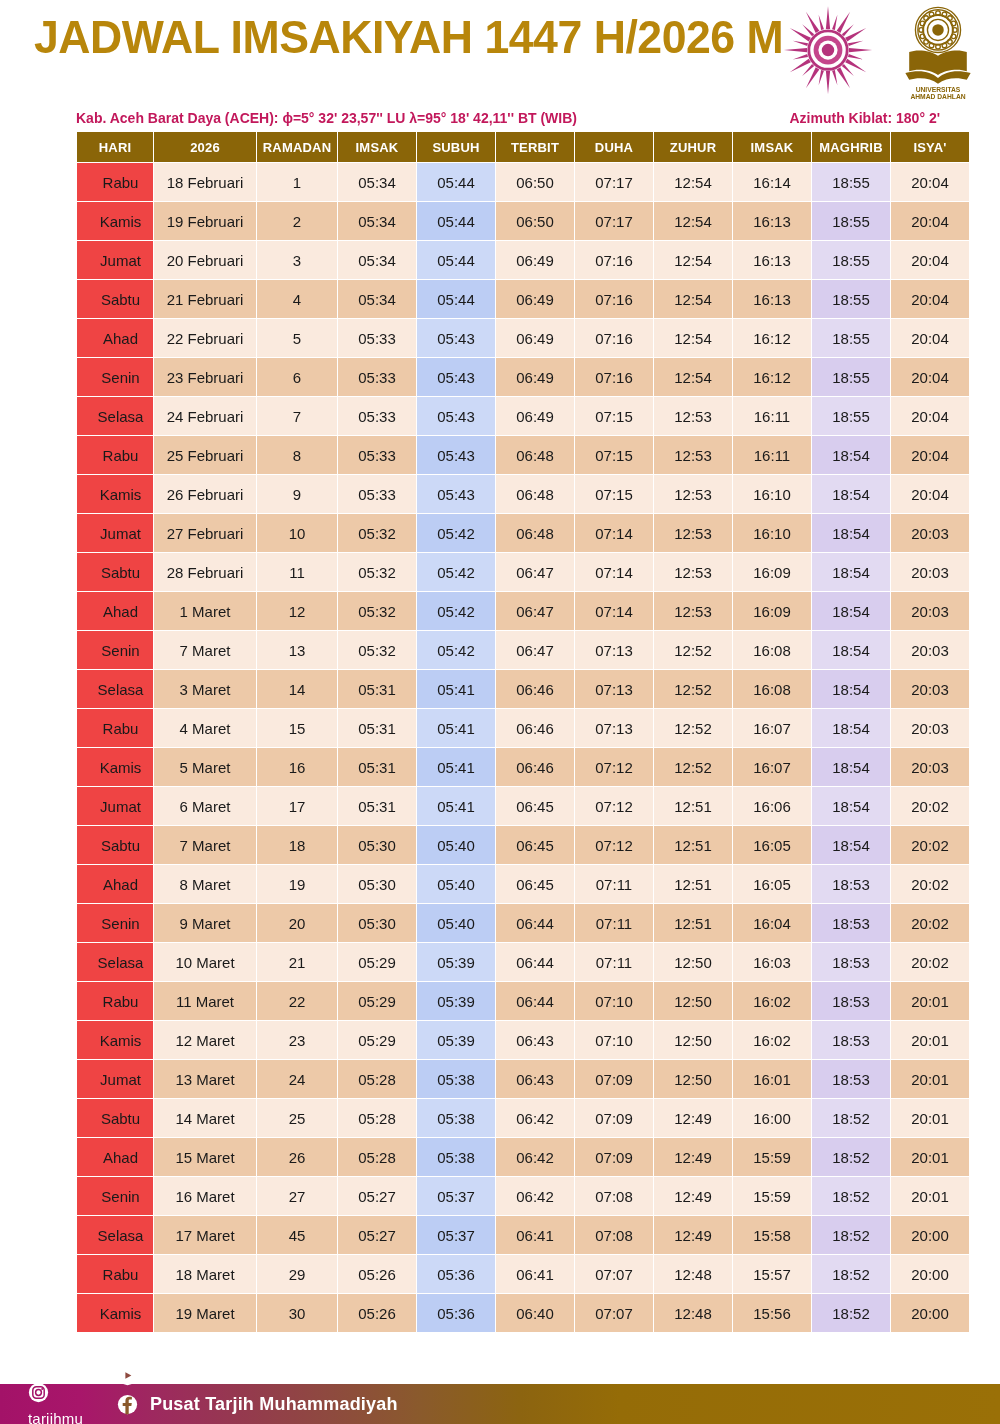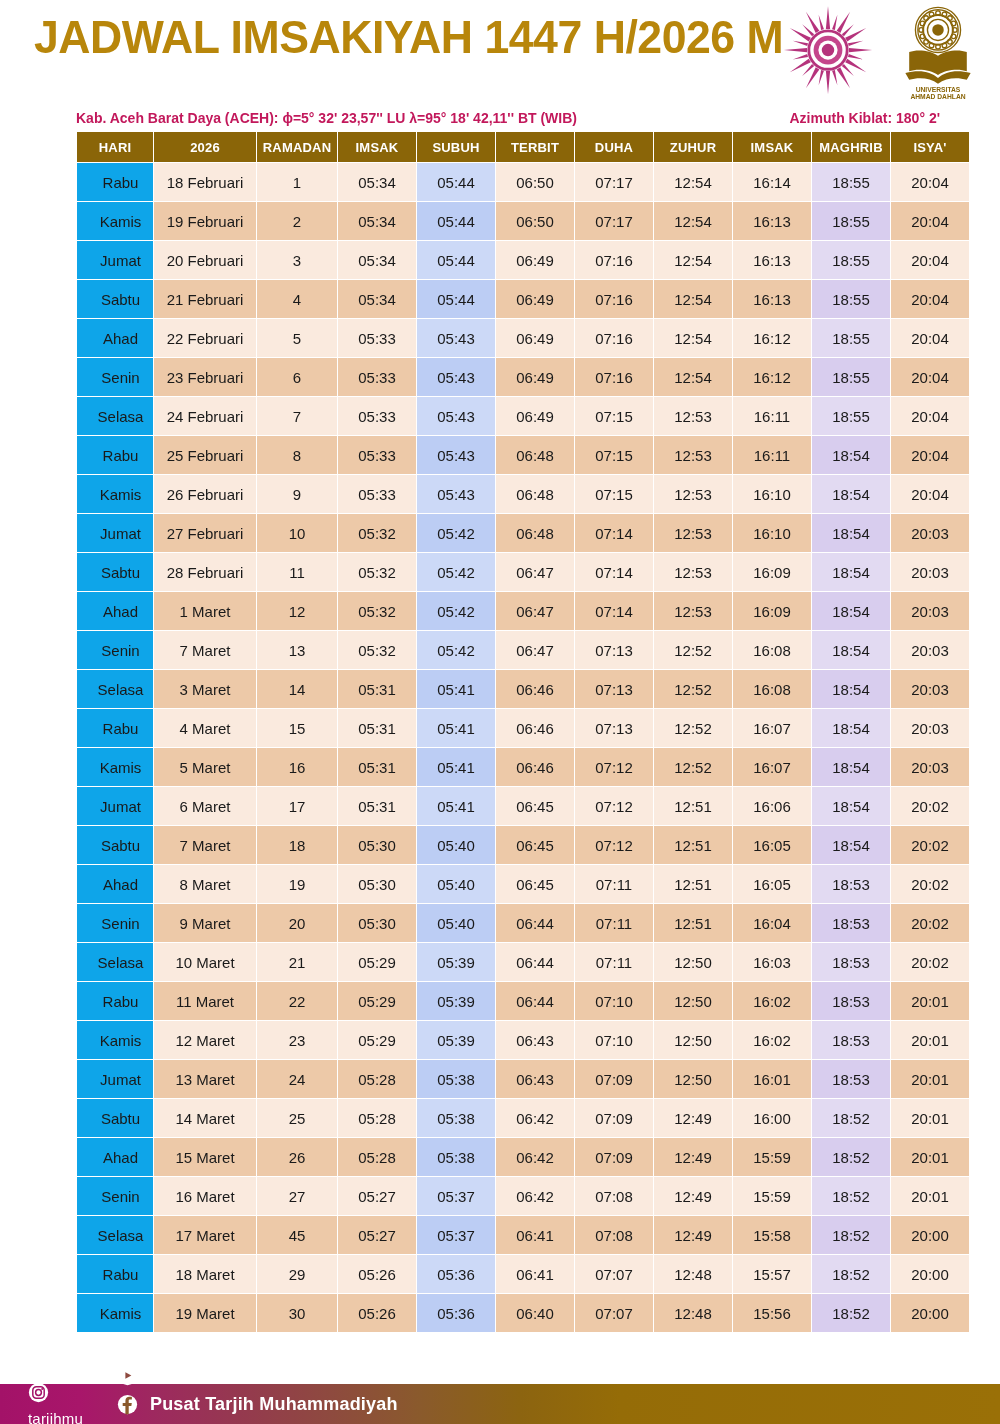--- a/index.html
+++ b/index.html
@@ -110,21 +110,21 @@
   col.c-asar    { width: 78px; }
   col.c-maghrib { width: 78px; }
   col.c-isya    { width: 78px; }
 
   
   tr.band-a td { background: #faeade; }
   tr.band-b td { background: #edc9a8; }
 
   
   tr.band-a td.col-hari,
-  tr.band-b td.col-hari { background: #0ea5e9; padding-left: 12px; }
+  tr.band-b td.col-hari { background: #ef4444; padding-left: 12px; }
 
   
   tr.band-a td.col-subuh { background: #ccd9f7; }
   tr.band-b td.col-subuh { background: #bccdf4; }
 
   
   tr.band-a td.col-maghrib { background: #e2daf2; }
   tr.band-b td.col-maghrib { background: #d8cdee; }
 
   

